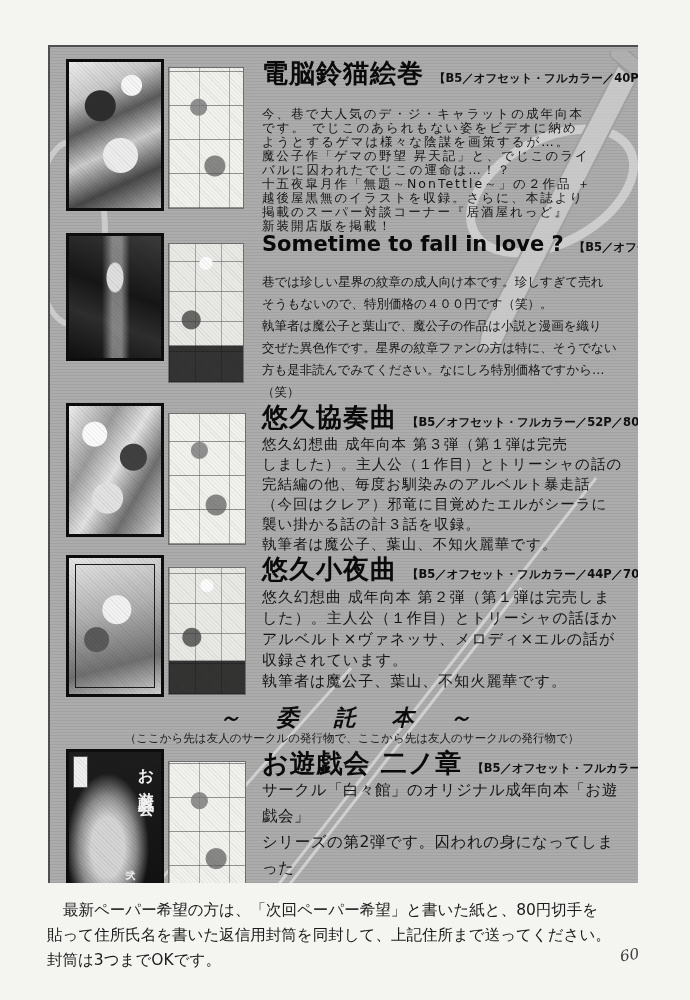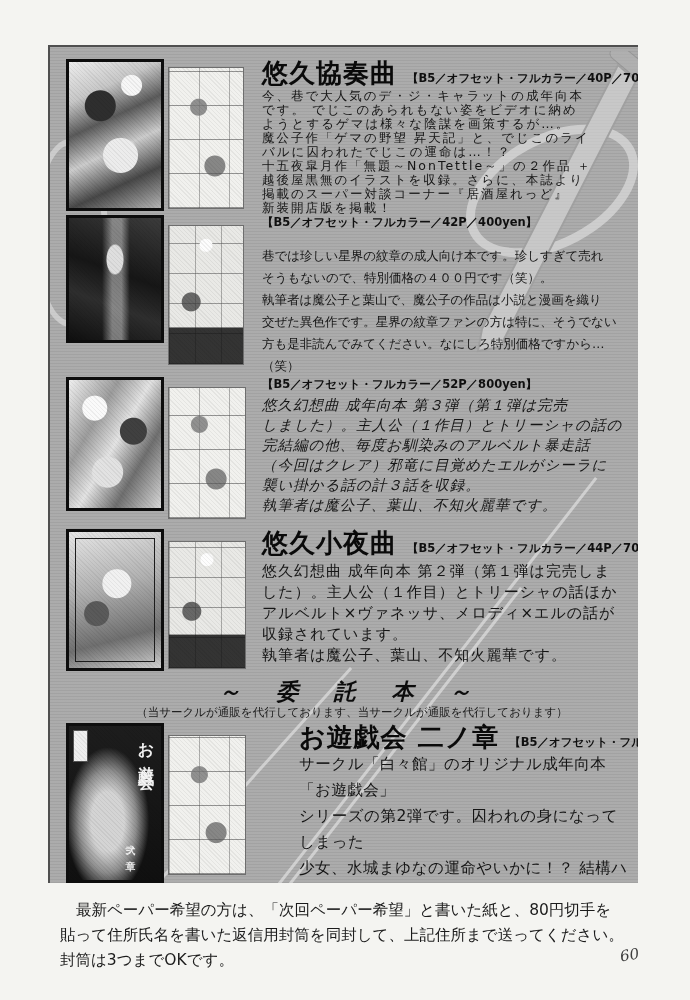--- a/index.html
+++ b/index.html
@@ -76,31 +76,31 @@
     font-weight:bold;font-size:16px;letter-spacing:4px;}
   .cover-vol{position:absolute;right:24px;bottom:26px;writing-mode:vertical-rl;color:#eeeeee;
     font-weight:bold;font-size:10px;letter-spacing:2px;}
   
   .text-col{flex:1;min-width:0;padding-right:8px;position:relative;}
   .title-row{display:flex;align-items:baseline;gap:10px;white-space:nowrap;}
   .book-title{font-weight:bold;color:#0a0a0a;font-size:26px;line-height:1.08;letter-spacing:1px;flex:none;}
   .book-title.latin{font-size:21px;letter-spacing:0;}
   .book-spec{font-weight:bold;font-size:11.5px;color:#101010;flex:none;}
   .book-body{color:#151515;font-weight:500;}
-  .body-s1{font-size:12.5px;line-height:14px;letter-spacing:2px;margin-top:2px;}
+  .body-s1{font-size:12.5px;line-height:14px;letter-spacing:2px;margin-top:20px;}
   .body-s2{font-size:12.5px;line-height:22px;letter-spacing:0;margin-top:15px;}
-  .body-s3{font-size:14.5px;line-height:20px;letter-spacing:1px;margin-top:3px;font-style:italic;}
+  .body-s3{font-size:14.5px;line-height:20px;letter-spacing:1px;margin-top:3px;}
   .body-s4{font-size:15px;line-height:21px;letter-spacing:1px;margin-top:4px;}
   .body-s5{font-size:15.5px;line-height:26px;letter-spacing:.5px;margin-top:0;}
   
   .divider{height:44px;text-align:center;position:relative;z-index:2;}
   .divider-heading{font-weight:bold;font-size:22px;letter-spacing:14px;color:#0c0c0c;line-height:26px;font-style:italic;}
   .divider-note{font-size:11.5px;color:#1a1a1a;line-height:14px;}
   
-  .footer-note{position:absolute;left:60px;top:898px;width:568px;
+  .footer-note{position:absolute;left:47px;top:898px;width:568px;
     font-size:15.5px;line-height:25px;color:#1b1b1b;text-indent:16px;z-index:2;}
   .page-number{position:absolute;left:620px;top:946px;font-family:"DejaVu Serif",serif;
     font-style:italic;font-size:15px;color:#3d3d3d;transform:rotate(-10deg);z-index:2;}
 </style>
 </head>
 <body>
 
 <div class="main-box">
 
   <div class="decor arc-decor"></div>
@@ -117,47 +117,49 @@
 
   <div class="sections">
 
     <div class="section" style="min-height:156px;">
       <div class="thumbs">
         <div class="thumb cover art-c1" style="width:92px;height:146px;"></div>
         <div class="thumb sample art-s" style="width:74px;height:140px;margin-top:8px;"></div>
       </div>
       <div class="text-col">
         <div class="title-row">
-          <span class="book-title">悠久協奏曲</span>
+          <span class="book-title">電脳鈴猫絵巻</span>
           <span class="book-spec">【B5／オフセット・フルカラー／40P／700yen】</span>
         </div>
         <div class="book-body body-s1">今、巷で大人気のデ・ジ・キャラットの成年向本<br>です。 でじこのあられもない姿をビデオに納め<br>ようとするゲマは様々な陰謀を画策するが…。<br>魔公子作「ゲマの野望 昇天記」と、でじこのライ<br>バルに囚われたでじこの運命は…！？<br>十五夜皐月作「無題～NonTettle～」の２作品 ＋<br>越後屋黒無のイラストを収録。さらに、本誌より<br>掲載のスーパー対談コーナー『居酒屋れっど』<br>新装開店版を掲載！</div>
       </div>
     </div>
 
     <div class="section" style="min-height:152px;">
       <div class="thumbs">
         <div class="thumb cover art-c2" style="width:92px;height:122px;"></div>
         <div class="thumb sample art-s-dark" style="width:74px;height:138px;margin-top:10px;"></div>
       </div>
       <div class="text-col">
         <div class="title-row">
+          <span class="book-title latin">Sometime to fall in love ?</span>
           <span class="book-spec">【B5／オフセット・フルカラー／42P／400yen】</span>
         </div>
         <div class="book-body body-s2">巷では珍しい星界の紋章の成人向け本です。珍しすぎて売れ<br>そうもないので、特別価格の４００円です（笑）。<br>執筆者は魔公子と葉山で、魔公子の作品は小説と漫画を織り<br>交ぜた異色作です。星界の紋章ファンの方は特に、そうでない<br>方も是非読んでみてください。なにしろ特別価格ですから…（笑）</div>
       </div>
     </div>
 
     <div class="section" style="min-height:152px;">
       <div class="thumbs">
         <div class="thumb cover art-c3" style="width:92px;height:128px;"></div>
         <div class="thumb sample art-s" style="width:76px;height:130px;margin-top:10px;"></div>
       </div>
       <div class="text-col">
         <div class="title-row">
+          <span class="book-title">悠久協奏曲</span>
           <span class="book-spec">【B5／オフセット・フルカラー／52P／800yen】</span>
         </div>
         <div class="book-body body-s3">悠久幻想曲 成年向本 第３弾（第１弾は完売<br>しました）。主人公（１作目）とトリーシャの話の<br>完結編の他、毎度お馴染みのアルベルト暴走話<br>（今回はクレア）邪竜に目覚めたエルがシーラに<br>襲い掛かる話の計３話を収録。<br>執筆者は魔公子、葉山、不知火麗華です。</div>
       </div>
     </div>
 
     <div class="section" style="min-height:150px;">
       <div class="thumbs">
         <div class="thumb cover art-c4" style="width:92px;height:136px;">
           <div class="inner-frame"></div>
@@ -168,24 +170,24 @@
         <div class="title-row">
           <span class="book-title">悠久小夜曲</span>
           <span class="book-spec">【B5／オフセット・フルカラー／44P／700yen】</span>
         </div>
         <div class="book-body body-s4">悠久幻想曲 成年向本 第２弾（第１弾は完売しま<br>した）。主人公（１作目）とトリーシャの話ほか<br>アルベルト×ヴァネッサ、メロディ×エルの話が<br>収録されています。<br>執筆者は魔公子、葉山、不知火麗華です。</div>
       </div>
     </div>
 
     <div class="divider">
       <div class="divider-heading">～ 委 託 本 ～</div>
-      <div class="divider-note">（当サークルが通販を代行しております、当サークルが通販を代行しております）</div>
-    </div>
-
-    <div class="section" style="min-height:170px;gap:37px;">
+      <div class="divider-note">（ここから先は友人のサークルの発行物で、ここから先は友人のサークルの発行物で）</div>
+    </div>
+
+    <div class="section" style="min-height:170px;">
       <div class="thumbs">
         <div class="thumb cover art-c5" style="width:92px;height:154px;">
           <div class="tag"></div>
           <div class="cover-vtext">お遊戯会</div>
           <div class="cover-vol">弐ノ章</div>
         </div>
         <div class="thumb sample art-s" style="width:76px;height:138px;margin-top:12px;"></div>
       </div>
       <div class="text-col">
         <div class="title-row">

